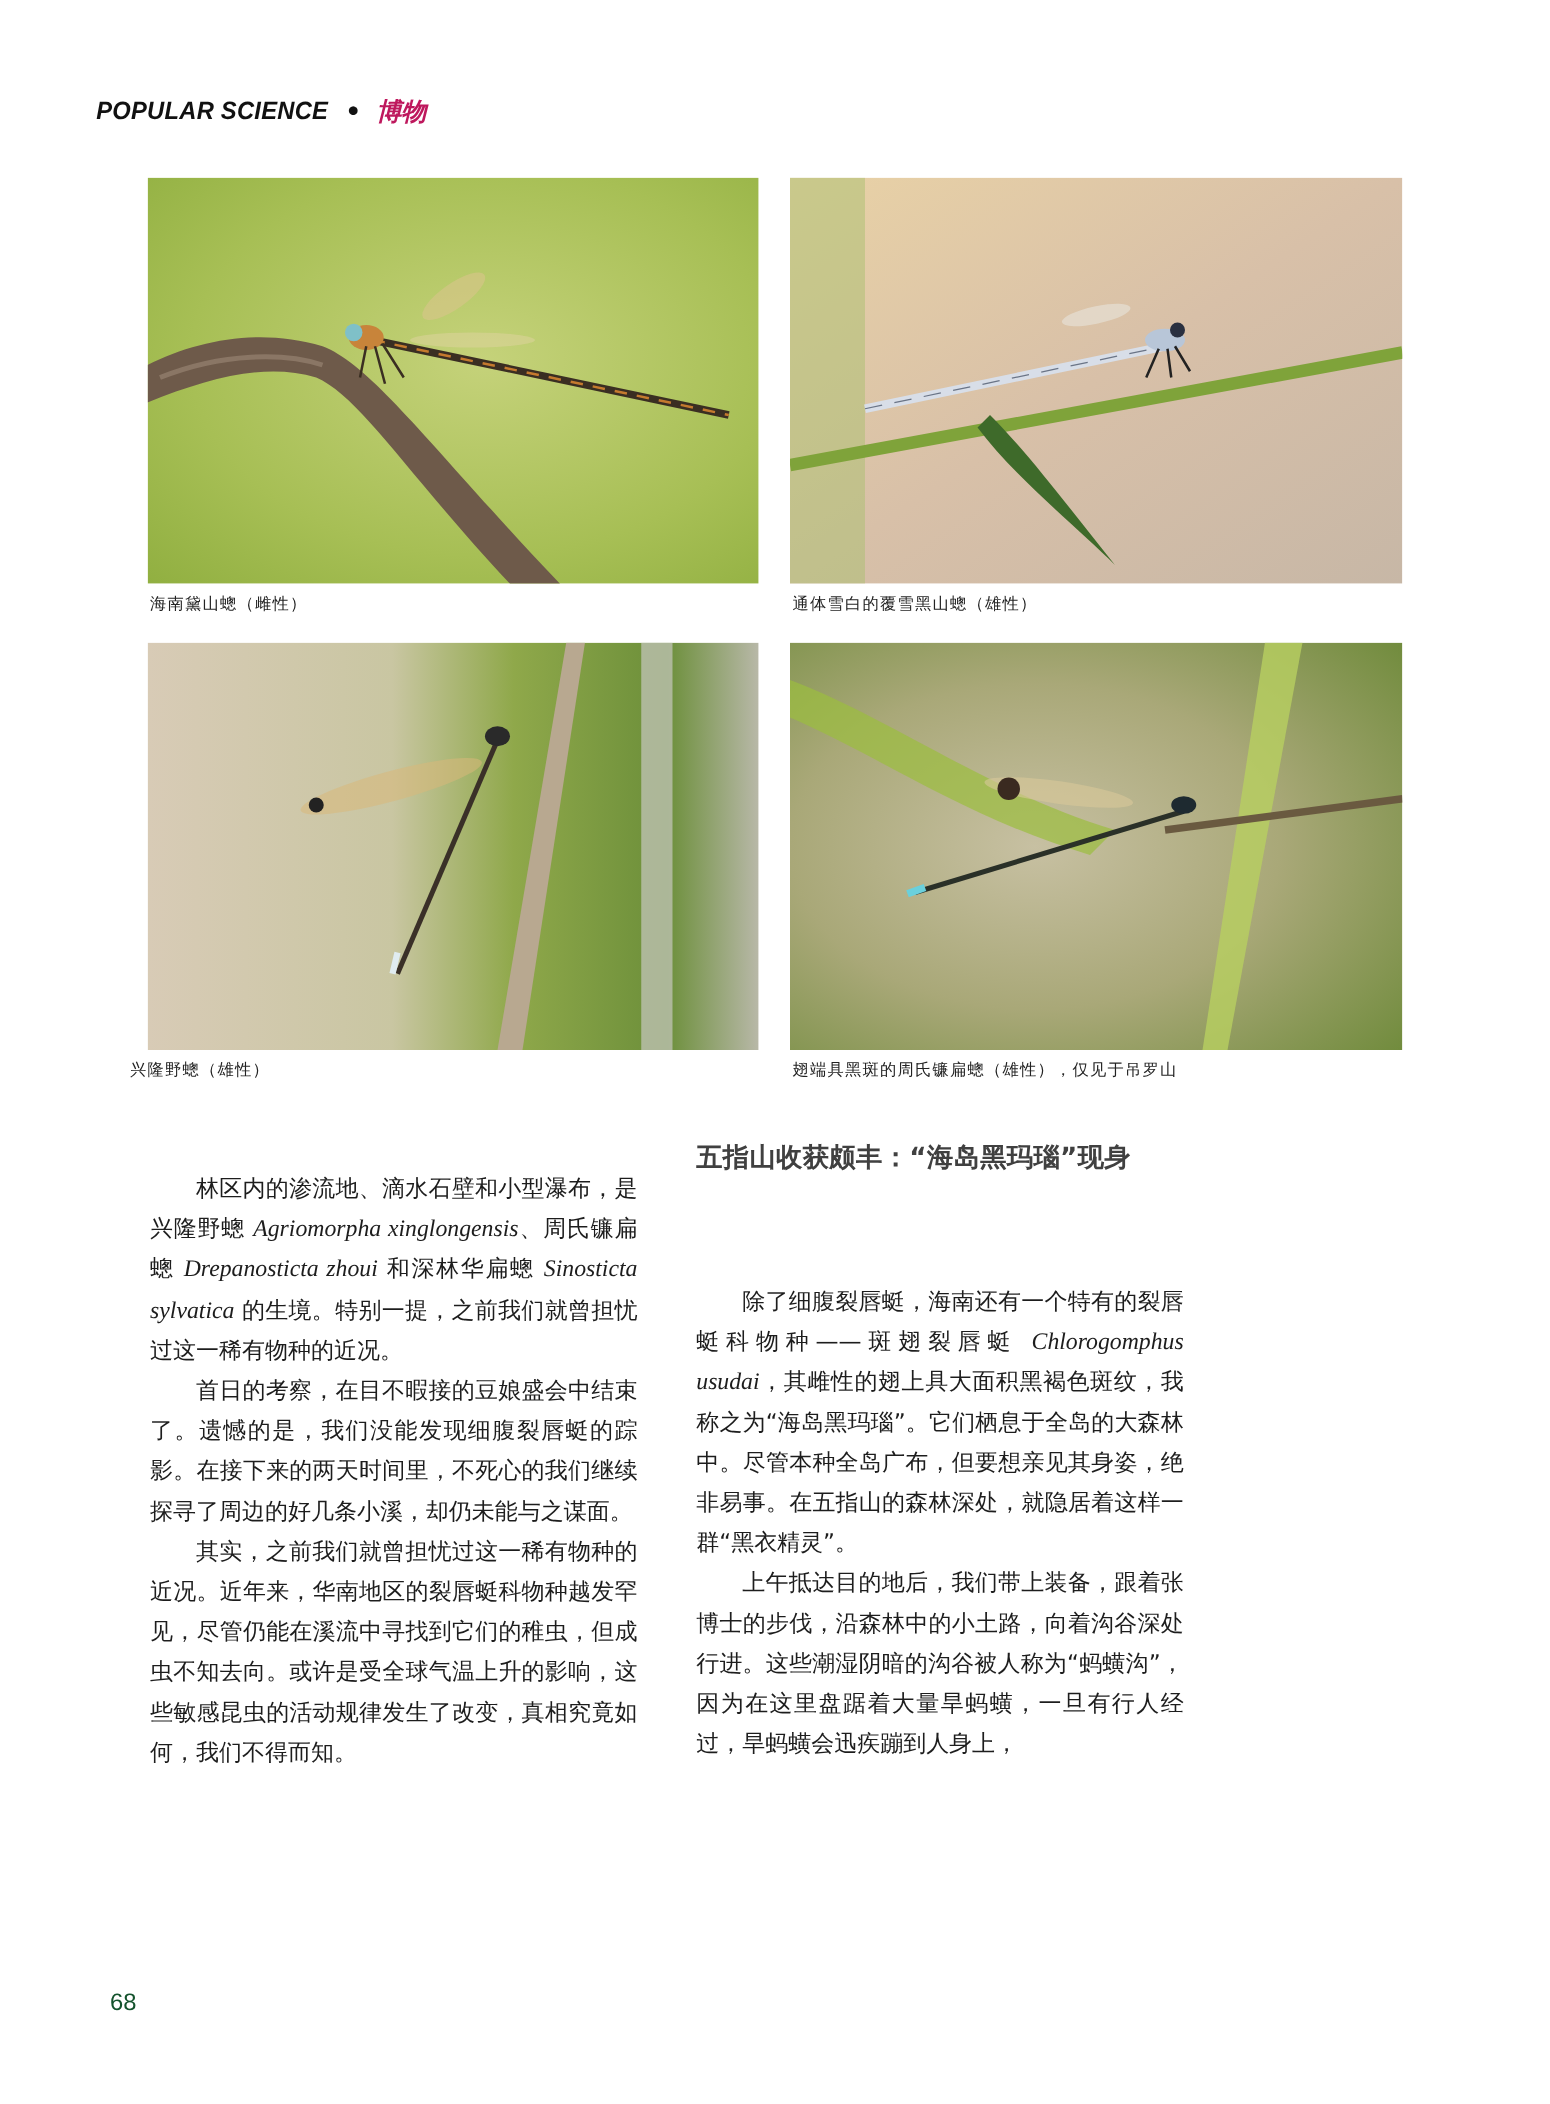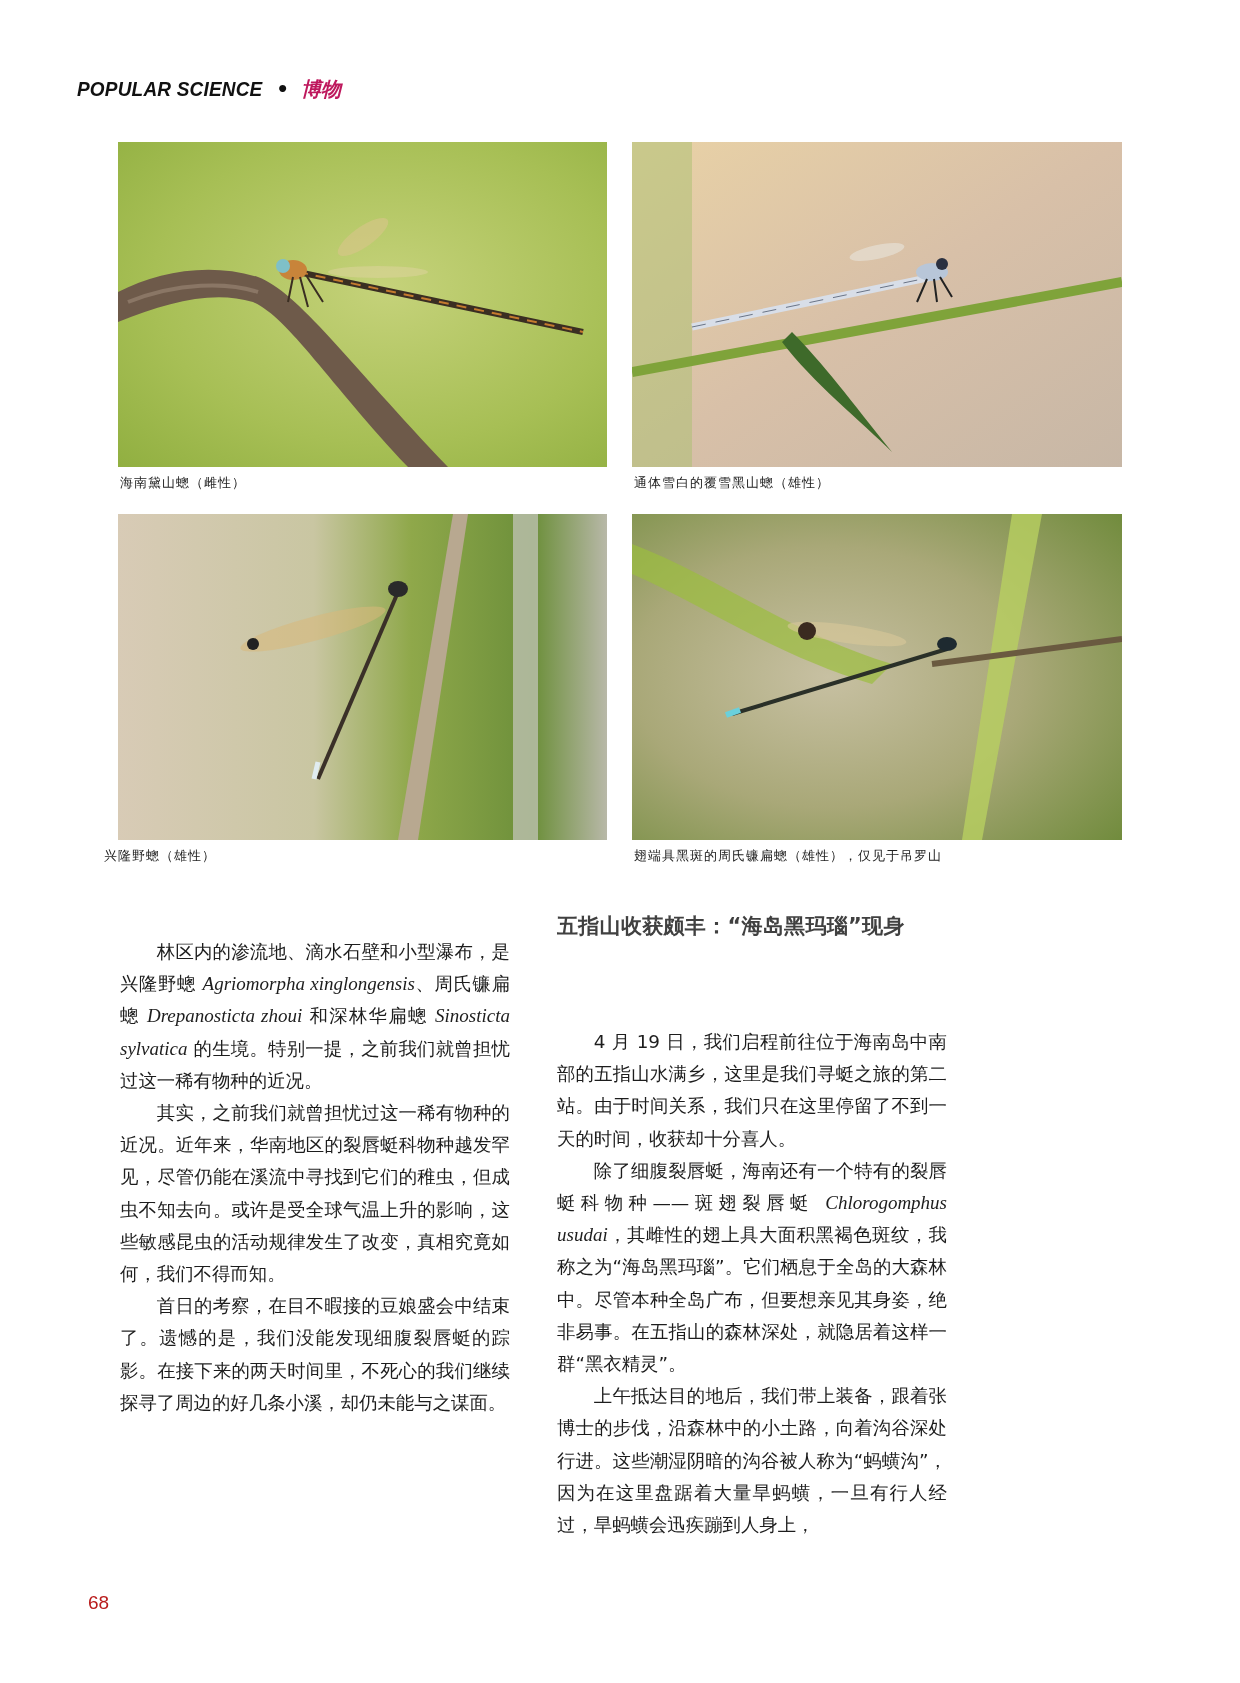--- a/index.html
+++ b/index.html
@@ -21,21 +21,21 @@
   #c2 { left: 634px; top: 474px; }
   #c3 { left: 104px; top: 847px; }
   #c4 { left: 634px; top: 847px; }
 
   .col { position: absolute; font-size: 18.4px; line-height: 32.2px; color: #1d1d1d; text-align: justify; }
   .col p { margin: 0; text-indent: 2em; }
   .col i { font-family: "Liberation Serif", "DejaVu Serif", serif; font-style: italic; font-size: 19px; }
   #left-col { left: 120px; top: 936px; width: 390px; }
   #right-col { left: 557px; top: 1026px; width: 390px; }
   .subhead { position: absolute; left: 557px; top: 912px; font-size: 21px; font-weight: bold; color: #404040; white-space: nowrap; letter-spacing: 0.3px; }
-  .pagenum { position: absolute; left: 88px; top: 1592px; font-family: "Liberation Sans", sans-serif; font-size: 19px; color: #b91c1c; }
+  .pagenum { position: absolute; left: 88px; top: 1592px; font-family: "Liberation Sans", sans-serif; font-size: 19px; color: #14532d; }
 </style>
 </head>
 <body>
 
 <div class="header">
   <span class="brand">POPULAR SCIENCE</span>
   <span class="dot">•</span>
   <span class="section">博物</span>
 </div>
 
@@ -125,24 +125,23 @@
     <circle cx="175" cy="117" r="9" fill="#3a2a20"></circle>
     <line x1="315" y1="135" x2="100" y2="200" stroke="#2a3028" stroke-width="4"></line>
     <line x1="108" y1="196" x2="94" y2="201" stroke="#6ad0dc" stroke-width="6"></line>
     <ellipse cx="315" cy="130" rx="10" ry="7" fill="#1e2a30"></ellipse>
   </svg>
 </div>
 <div class="caption" id="c4">翅端具黑斑的周氏镰扁蟌（雄性），仅见于吊罗山</div>
 
 <div class="col" id="left-col">
   <p><span>林区内的渗流地、滴水石壁和小型瀑布，是兴隆野蟌 </span><i>Agriomorpha xinglongensis</i><span>、周氏镰扁蟌 </span><i>Drepanosticta zhoui</i><span> 和深林华扁蟌 </span><i>Sinosticta sylvatica</i><span> 的生境。特别一提，之前我们就曾担忧过这一稀有物种的近况。</span></p>
+  <p>首日的考察，在目不暇接的豆娘盛会中结束了。遗憾的是，我们没能发现细腹裂唇蜓的踪影。在接下来的两天时间里，不死心的我们继续探寻了周边的好几条小溪，却仍未能与之谋面。</p>
   <p>其实，之前我们就曾担忧过这一稀有物种的近况。近年来，华南地区的裂唇蜓科物种越发罕见，尽管仍能在溪流中寻找到它们的稚虫，但成虫不知去向。或许是受全球气温上升的影响，这些敏感昆虫的活动规律发生了改变，真相究竟如何，我们不得而知。</p>
-  <p>首日的考察，在目不暇接的豆娘盛会中结束了。遗憾的是，我们没能发现细腹裂唇蜓的踪影。在接下来的两天时间里，不死心的我们继续探寻了周边的好几条小溪，却仍未能与之谋面。</p>
 </div>
 
 <div class="subhead">五指山收获颇丰：“海岛黑玛瑙”现身</div>
 <div class="col" id="right-col">
-  <p>4 月 19 日，我们启程前往位于海南岛中南部的五指山水满乡，这里是我们寻蜓之旅的第二站。由于时间关系，我们只在这里停留了不到一天的时间，收获却十分喜人。</p>
   <p><span>除了细腹裂唇蜓，海南还有一个特有的裂唇蜓科物种——斑翅裂唇蜓 </span><i>Chlorogomphus usudai</i><span>，其雌性的翅上具大面积黑褐色斑纹，我称之为“海岛黑玛瑙”。它们栖息于全岛的大森林中。尽管本种全岛广布，但要想亲见其身姿，绝非易事。在五指山的森林深处，就隐居着这样一群“黑衣精灵”。</span></p>
   <p>上午抵达目的地后，我们带上装备，跟着张博士的步伐，沿森林中的小土路，向着沟谷深处行进。这些潮湿阴暗的沟谷被人称为“蚂蟥沟”，因为在这里盘踞着大量旱蚂蟥，一旦有行人经过，旱蚂蟥会迅疾蹦到人身上，</p>
 </div>
 
 <div class="pagenum">68</div>
 
 </body></html>

